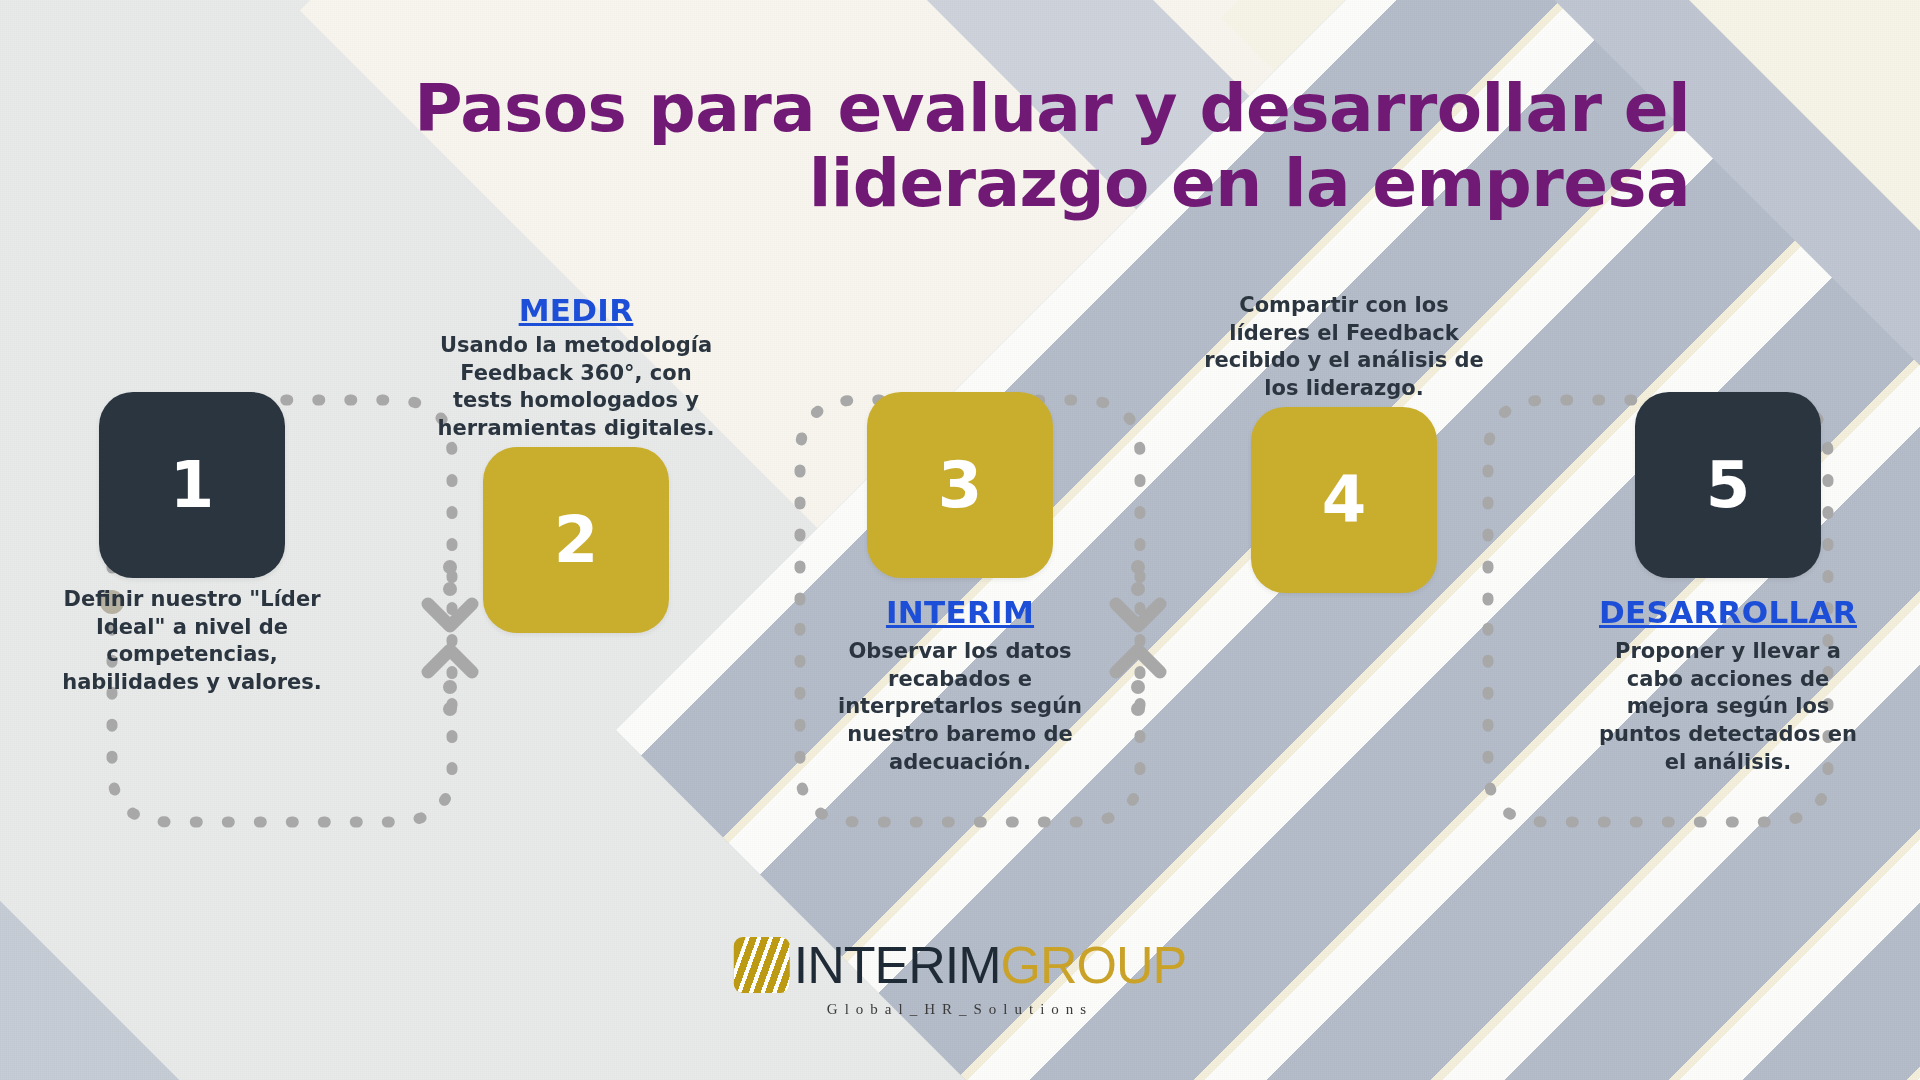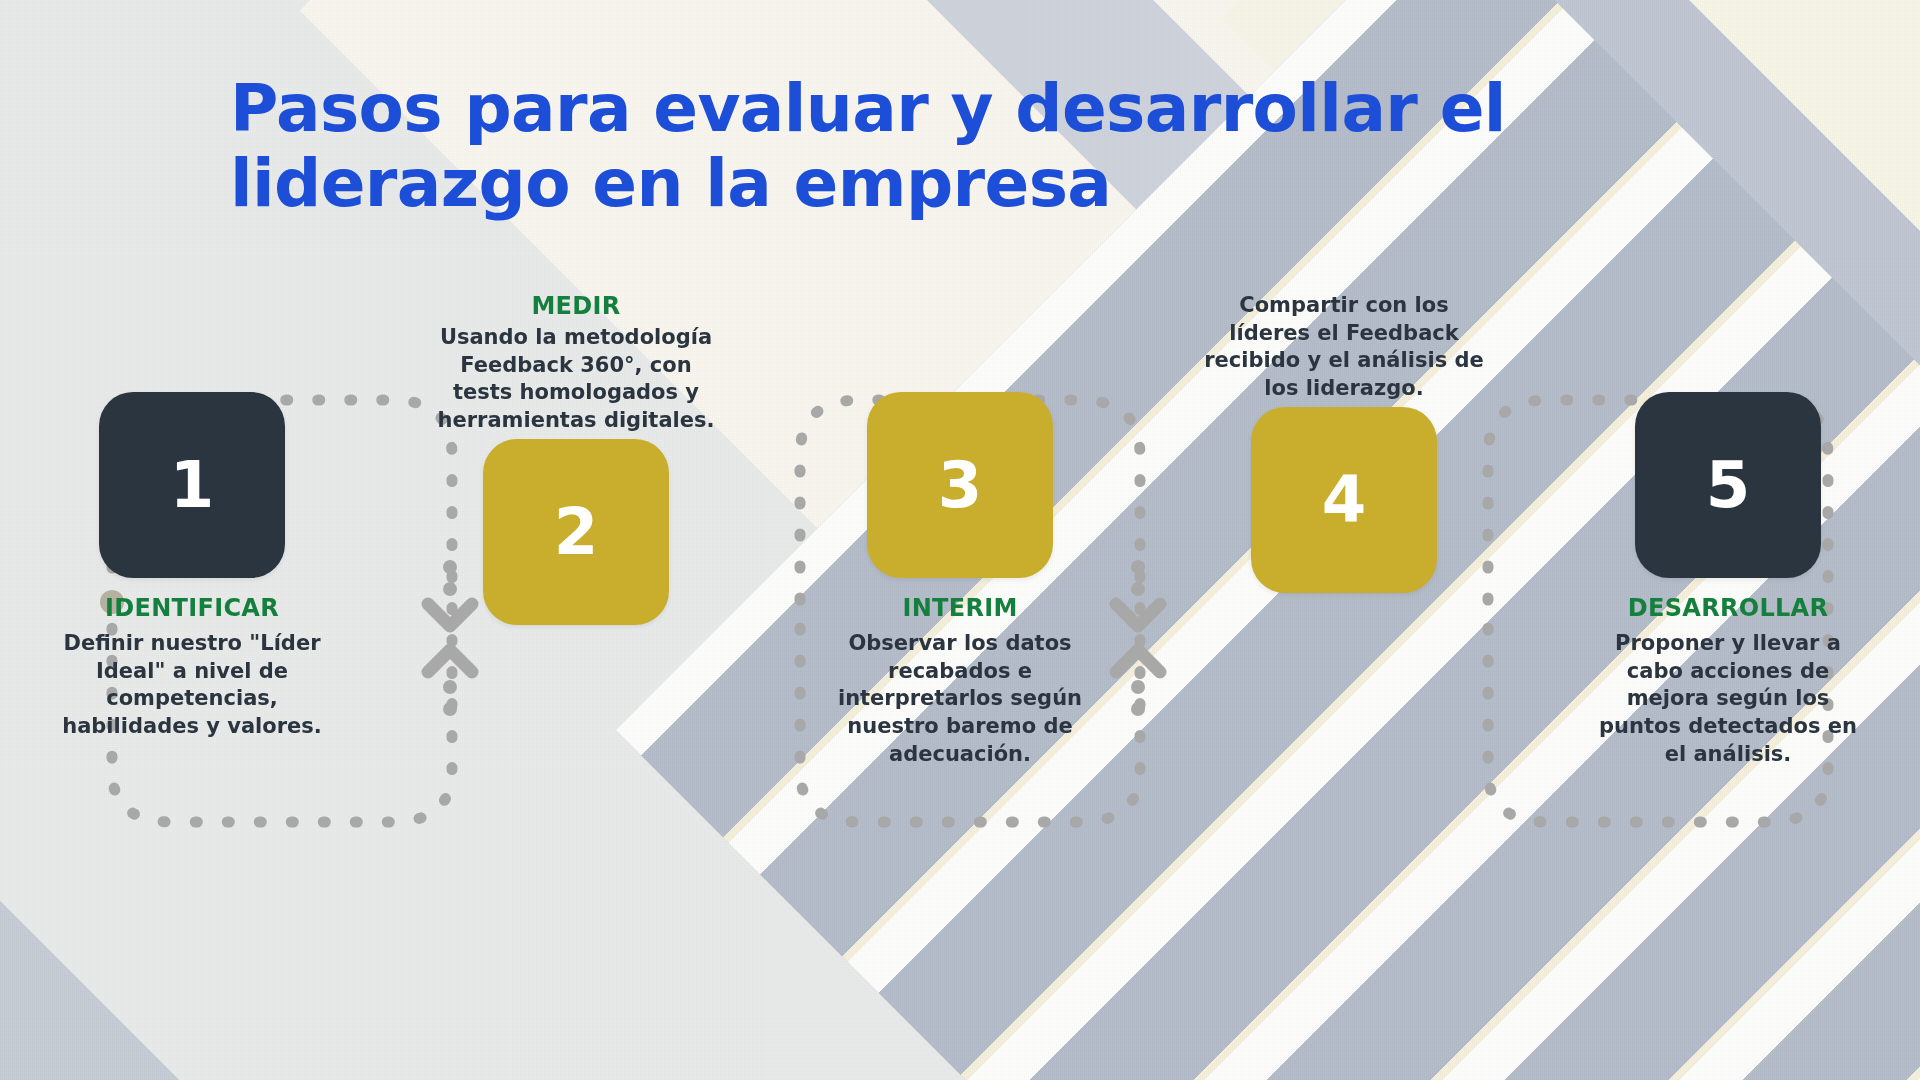--- a/index.html
+++ b/index.html
@@ -94,22 +94,22 @@
       repeating-linear-gradient(0deg, rgba(0,0,0,.012) 0 1px, rgba(255,255,255,.012) 1px 2px),
       repeating-linear-gradient(90deg, rgba(0,0,0,.010) 0 1px, rgba(255,255,255,.010) 1px 2px);
     pointer-events:none;
   }
 
   
   .content { position:absolute; inset:0; z-index:5; }
 
   .title {
     position:absolute; left:0; right:0; top:72px;
-    text-align:left;
-    color:#1d4ed8;
+    text-align:right;
+    color:#701a75;
     font-size:66px;
     line-height:1.13;
     font-weight:bold;
     letter-spacing:-0.6px;
     font-family:"DejaVu Sans", sans-serif;
     padding:0 230px;
   }
 
   
   .paths { position:absolute; inset:0; z-index:3; pointer-events:none; }
@@ -133,24 +133,25 @@
     border-radius:34px;
     display:flex; align-items:center; justify-content:center;
     color:#FFFFFF; font-size:64px; font-weight:bold;
     font-family:"DejaVu Sans", sans-serif;
     box-shadow:0 2px 5px rgba(0,0,0,.07);
   }
   .numbox.dark { background:#2B3540; }
   .numbox.gold { background:#C9AE2E; }
 
   .step-title {
-    font-size:24px; font-weight:bold; color:#15803d;
+    font-size:31px; font-weight:bold; color:#1d4ed8;
     font-family:"DejaVu Sans", sans-serif;
     letter-spacing:.3px;
     margin-top:16px;
+    text-decoration:underline;
   }
   .step-desc {
     font-size:21px; font-weight:bold; color:#2B3540;
     font-family:"DejaVu Sans", sans-serif;
     line-height:1.32; margin-top:8px;
     padding:0 10px;
   }
   
   .step.up .inner { display:flex; flex-direction:column; }
   .step.up .step-title { order:1; margin-top:0; margin-bottom:4px; }
@@ -253,21 +254,20 @@
 
 <div class="content">
 
   <h1 class="title">Pasos para evaluar y desarrollar el liderazgo en la empresa</h1>
 
   <div class="steps">
 
     <div class="step down">
       <div class="inner">
         <div class="numbox dark">1</div>
-        <div class="step-title">IDENTIFICAR</div>
         <div class="step-desc">Definir nuestro "Líder Ideal" a nivel de competencias, habilidades y valores.</div>
       </div>
     </div>
 
     <div class="step up">
       <div class="inner">
         <div class="numbox gold">2</div>
         <div class="step-title">MEDIR</div>
         <div class="step-desc">Usando la metodología Feedback 360°, con tests homologados y herramientas digitales.</div>
       </div>
@@ -291,14 +291,25 @@
     <div class="step down">
       <div class="inner">
         <div class="numbox dark">5</div>
         <div class="step-title">DESARROLLAR</div>
         <div class="step-desc">Proponer y llevar a cabo acciones de mejora según los puntos detectados en el análisis.</div>
       </div>
     </div>
 
   </div>
 
+  <div class="logo">
+    <div class="logo-row">
+      <div class="logo-mark">
+        <div class="slashes"></div>
+      </div>
+      <div class="logo-word">
+        <span class="a">INTERIM</span><span class="b">GROUP</span>
+      </div>
+    </div>
+    <div class="logo-tag">Global_HR_Solutions</div>
+  </div>
 
 </div>
 
 </body></html>

